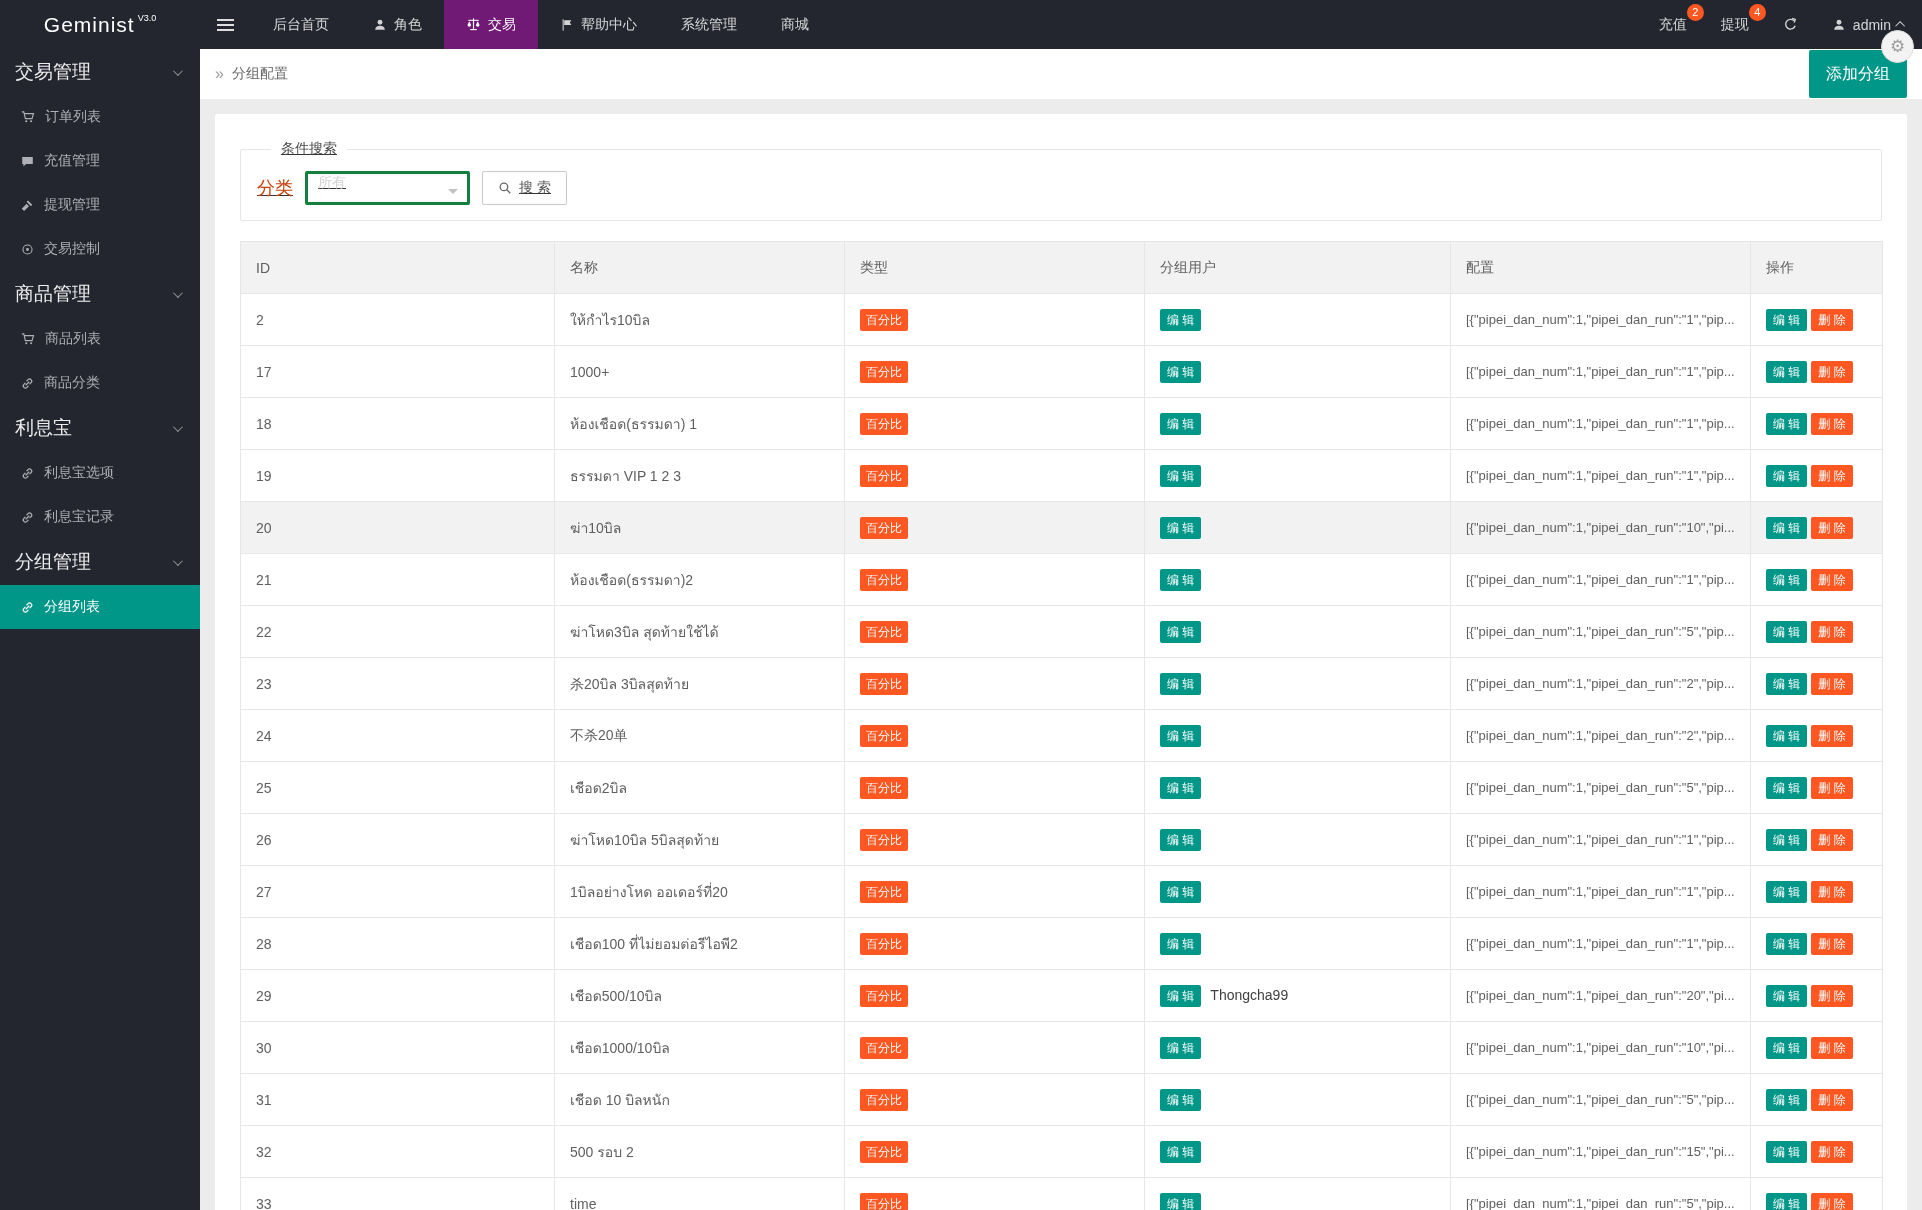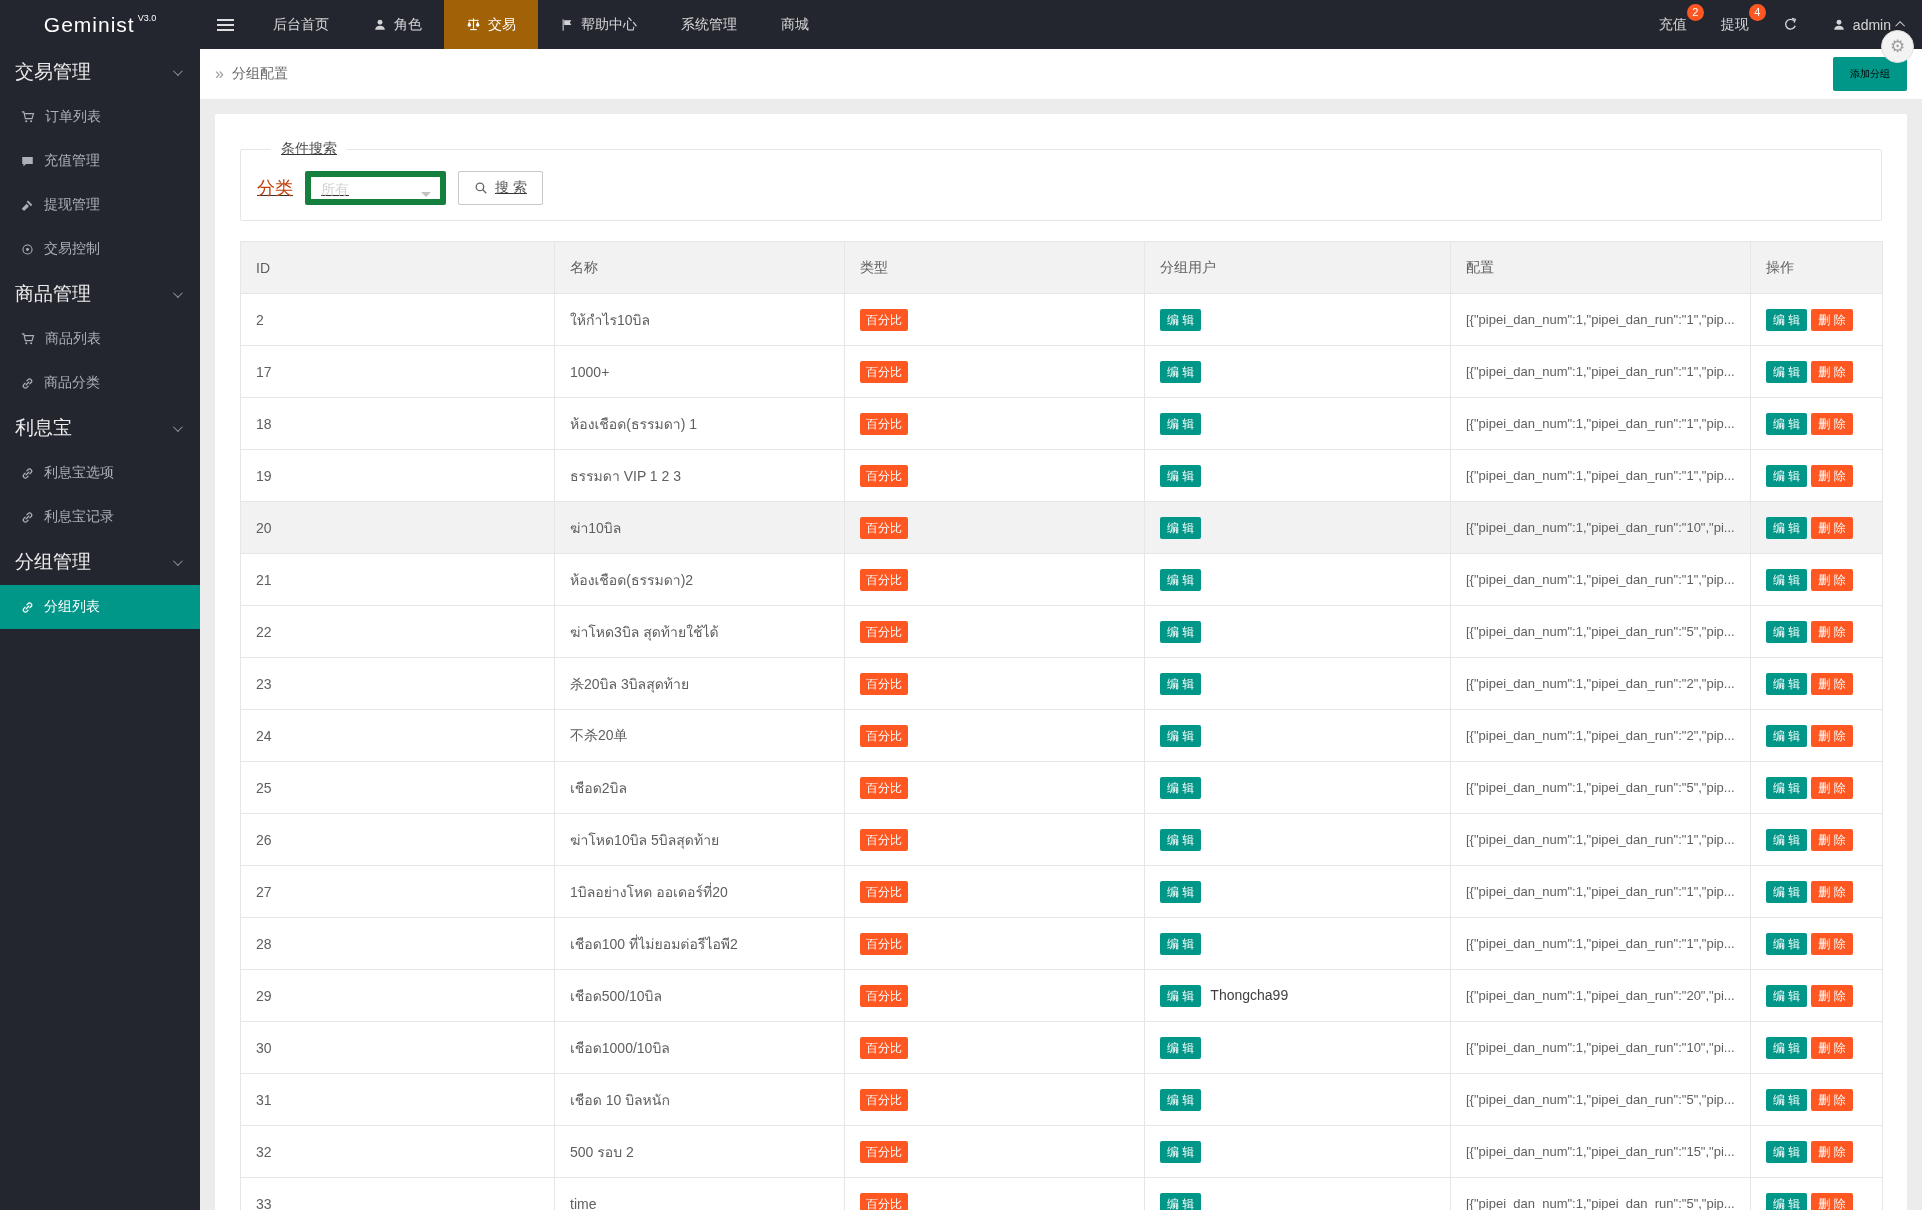--- a/index.html
+++ b/index.html
@@ -8,48 +8,48 @@
   .stage { position: relative; width: 1922px; height: 1210px; overflow: hidden; background: #ececec; }
 
   
   .topbar { position: absolute; top: 0; left: 0; width: 1922px; height: 49px; background: #23262e; display: flex; align-items: stretch; z-index: 10; }
   .logo { width: 200px; display: flex; align-items: center; justify-content: center; color: #fff; font-size: 21px; letter-spacing: 1px; }
   .logo-sup { font-size: 9px; margin-left: 3px; transform: translateY(-7px); color: #fff; letter-spacing: 0; }
   .burger { display: flex; flex-direction: column; justify-content: center; gap: 3px; padding: 0 17px; cursor: pointer; }
   .burger i { display: block; width: 17px; height: 2px; background: rgba(255,255,255,.85); }
   .topnav { display: flex; align-items: stretch; }
   .nav-item { display: flex; align-items: center; gap: 7px; padding: 0 22px; color: rgba(255,255,255,.8); font-size: 14px; cursor: pointer; text-decoration: none; }
-  .nav-item.active { background: #a16207; color: #fff; }
+  .nav-item.active { background: #701a75; color: #fff; }
   .top-right { margin-left: auto; display: flex; align-items: stretch; }
   .tr-item { position: relative; display: flex; align-items: center; gap: 7px; padding: 0 17px; color: rgba(255,255,255,.8); font-size: 14px; cursor: pointer; text-decoration: none; }
   .nbadge { position: absolute; top: 4px; right: 0px; min-width: 17px; height: 17px; line-height: 17px; padding: 0 4px; background: #ff5722; color: #fff; border-radius: 9px; font-size: 11px; text-align: center; }
   .chev-up { width: 7px; height: 7px; border-left: 1.5px solid rgba(255,255,255,.8); border-top: 1.5px solid rgba(255,255,255,.8); transform: rotate(45deg) translateY(2px); }
 
   
   .sidebar { position: absolute; top: 49px; left: 0; width: 200px; height: 1161px; background: #23262e; z-index: 9; }
   .side-header { height: 46px; display: flex; align-items: center; justify-content: space-between; padding: 0 20px 0 15px; color: #ededed; font-size: 19px; cursor: pointer; }
   .chev-down { width: 7px; height: 7px; border-right: 1.5px solid #8f9195; border-bottom: 1.5px solid #8f9195; transform: rotate(45deg) translateY(-2px); }
   .side-item { height: 44px; display: flex; align-items: center; gap: 10px; padding: 0 15px 0 21px; color: #aeb0b6; font-size: 14px; cursor: pointer; }
   .side-item.active { background: #009688; color: #ffffff; }
   .side-item .icon { color: inherit; }
 
   
   .main { position: absolute; top: 49px; left: 200px; width: 1722px; height: 1161px; background: #ececec; overflow: hidden; }
   .crumbbar { height: 50px; background: #fff; display: flex; align-items: center; padding: 0 15px; }
   .crumb-arrows { color: #9b9b9b; font-size: 16px; margin-right: 8px; }
   .crumb-label { color: #666; font-size: 14px; }
-  .add-btn { margin-left: auto; height: 34px; padding: 0 17px; background: #009688; color: #000000; border: none; border-radius: 2px; font-size: 10px; cursor: pointer; font-family: inherit; }
+  .add-btn { margin-left: auto; height: 48px; padding: 0 17px; background: #009688; color: #ffffff; border: none; border-radius: 2px; font-size: 16px; cursor: pointer; font-family: inherit; }
 
   .card { margin: 15px; background: #fff; border-radius: 2px; padding: 20px 25px 0 25px; }
 
   fieldset.filter { border: 1px solid #e6e6e6; border-radius: 2px; padding: 13px 20px 15px 16px; margin-top: 6px; text-decoration: underline; }
   fieldset.filter legend { font-size: 14px; color: #4a4a4a; padding: 0 10px; margin-left: 14px; }
   .filter-row { display: flex; align-items: center; gap: 12px; }
   .f-label { color: #c2410c; font-size: 18px; }
-  .select { position: relative; width: 141px; height: 34px; border: 6px solid #15803d; border-radius: 2px; display: flex; align-items: flex-end; padding: 0 24px 0 10px; cursor: pointer; background: #fff; }
+  .select { position: relative; width: 165px; height: 34px; border: 3px solid #15803d; border-radius: 2px; display: flex; align-items: flex-start; padding: 0 24px 0 10px; cursor: pointer; background: #fff; }
   .sel-value { color: #d2d2d2; font-size: 14px; }
   .sel-caret { position: absolute; right: 9px; top: 15px; width: 0; height: 0; border-left: 5px solid transparent; border-right: 5px solid transparent; border-top: 5px solid #c2c2c2; }
   .search-btn { display: flex; align-items: center; gap: 7px; height: 34px; padding: 0 15px; background: #fff; border: 1px solid #c9c9c9; border-radius: 2px; color: #555; font-size: 14px; cursor: pointer; font-family: inherit; }
   .search-btn .icon { color: #666; }
 
   
   table.grid { width: 100%; margin-top: 20px; border-collapse: collapse; table-layout: fixed; }
   .grid th, .grid td { border: 1px solid #e6e6e6; height: 52px; padding: 0 15px; font-size: 14px; text-align: left; white-space: nowrap; overflow: hidden; text-overflow: ellipsis; }
   .grid th { background: #f2f2f2; color: #5f5f5f; font-weight: 400; }
   .grid td { color: #5f5f5f; }

